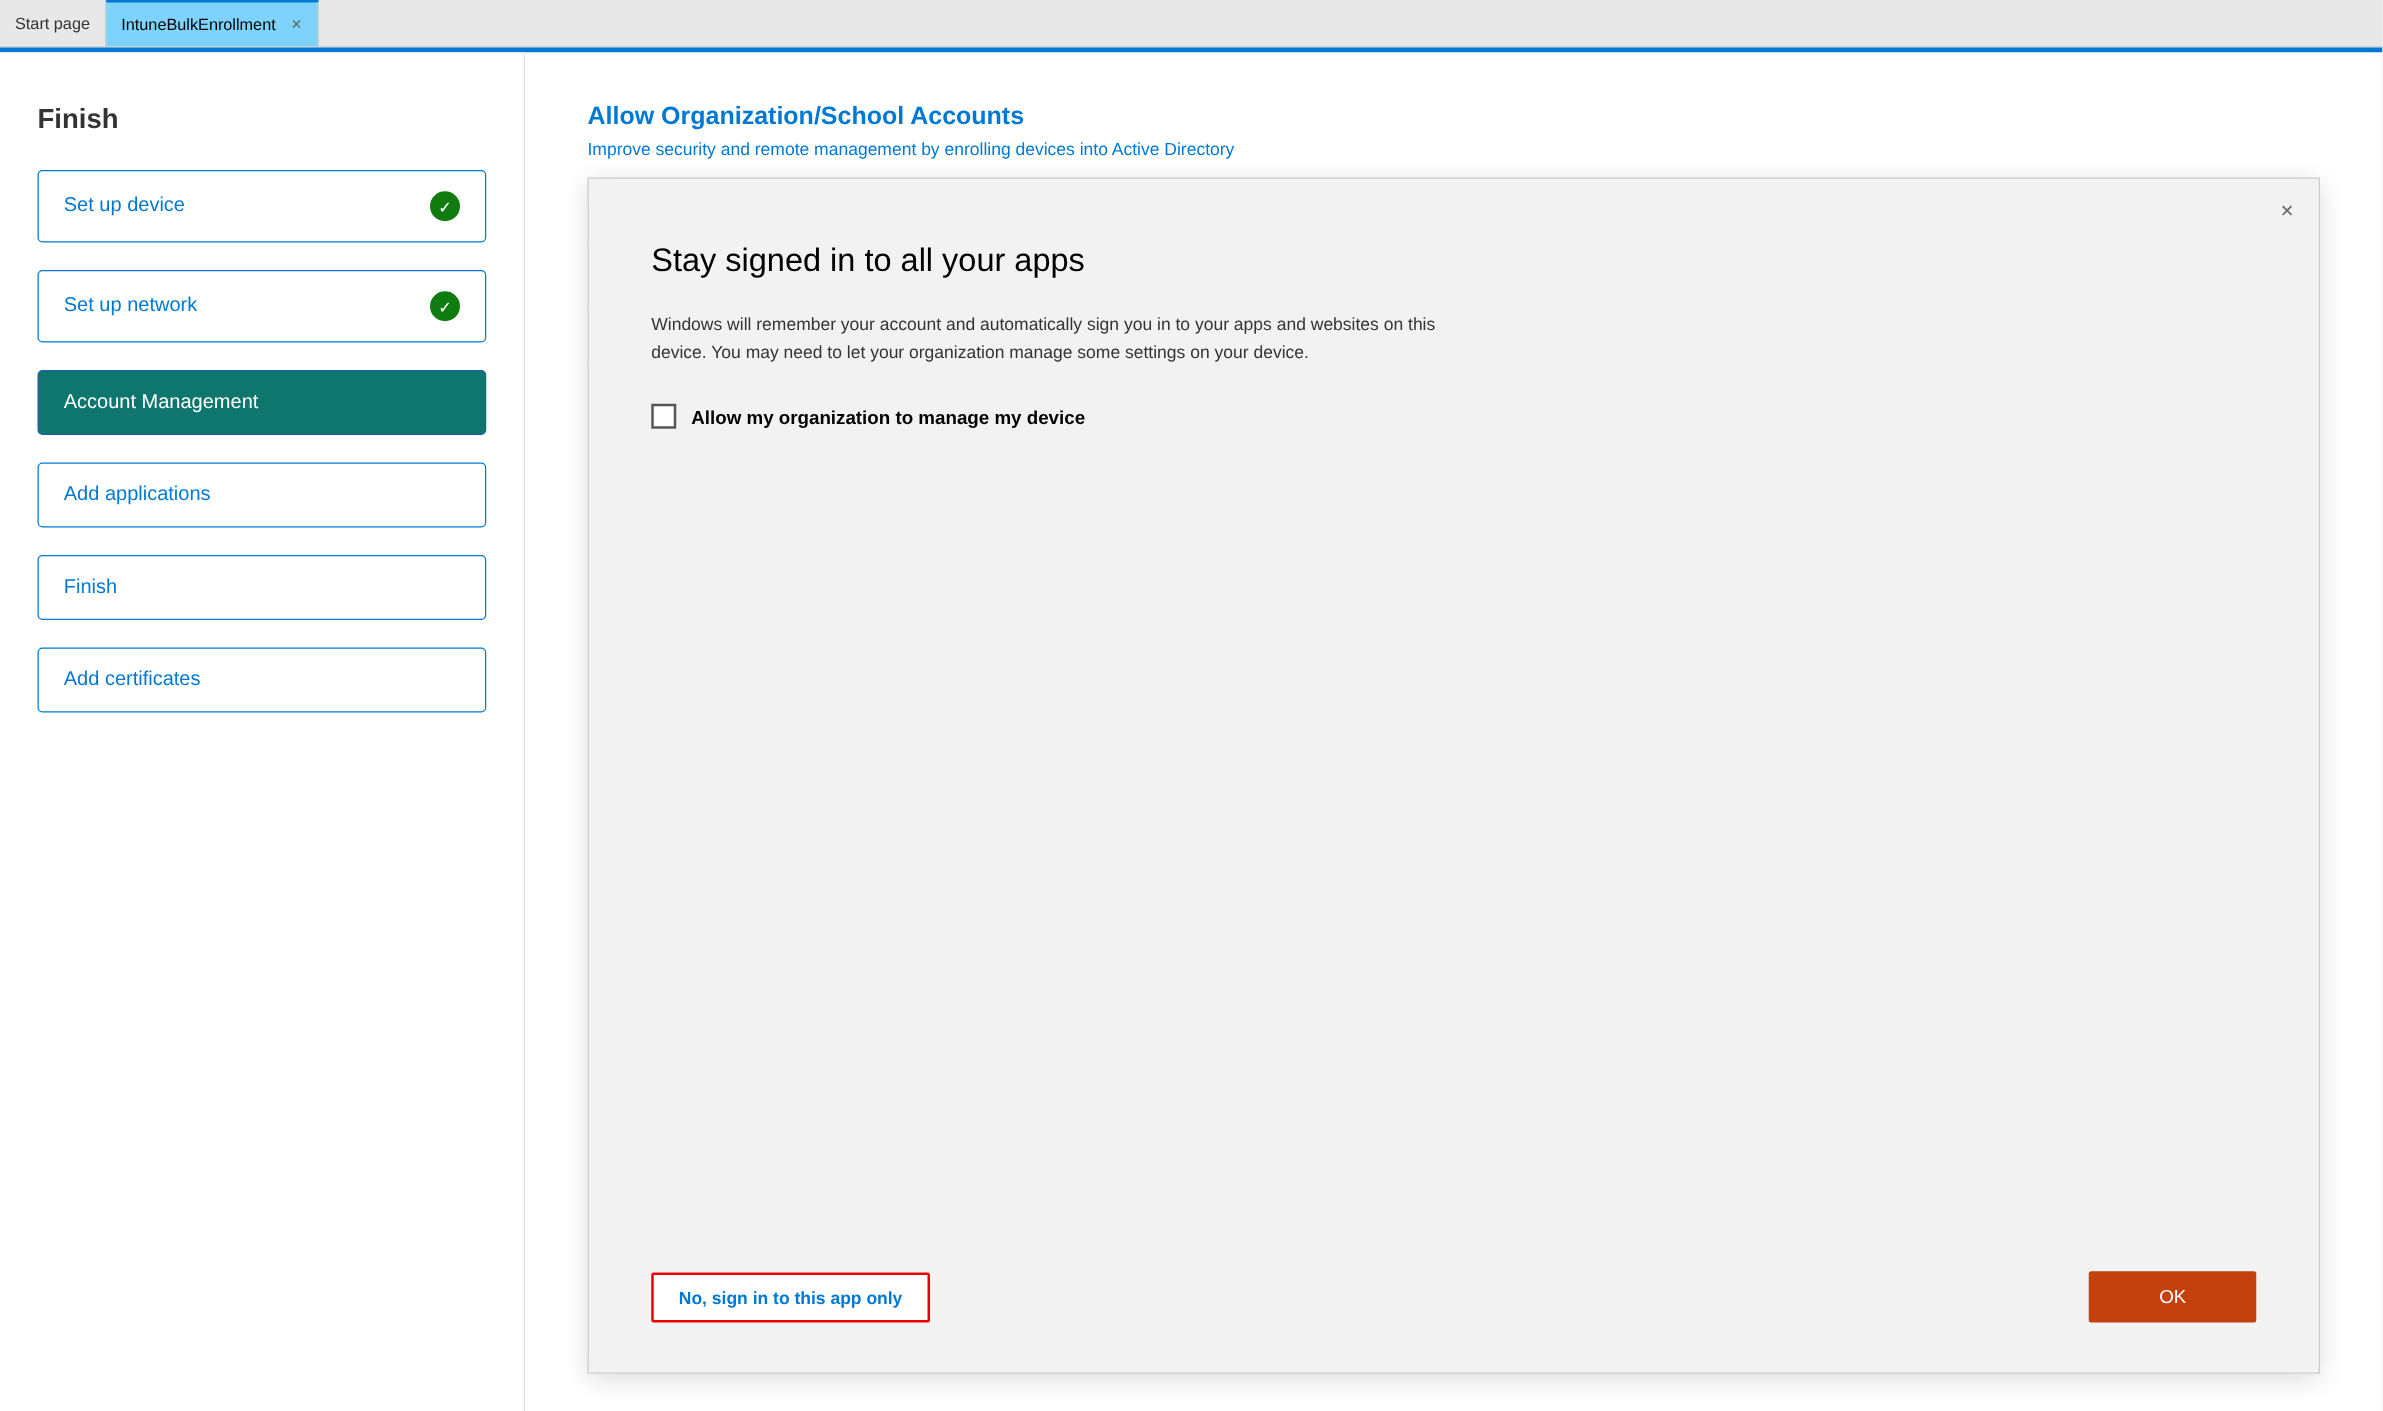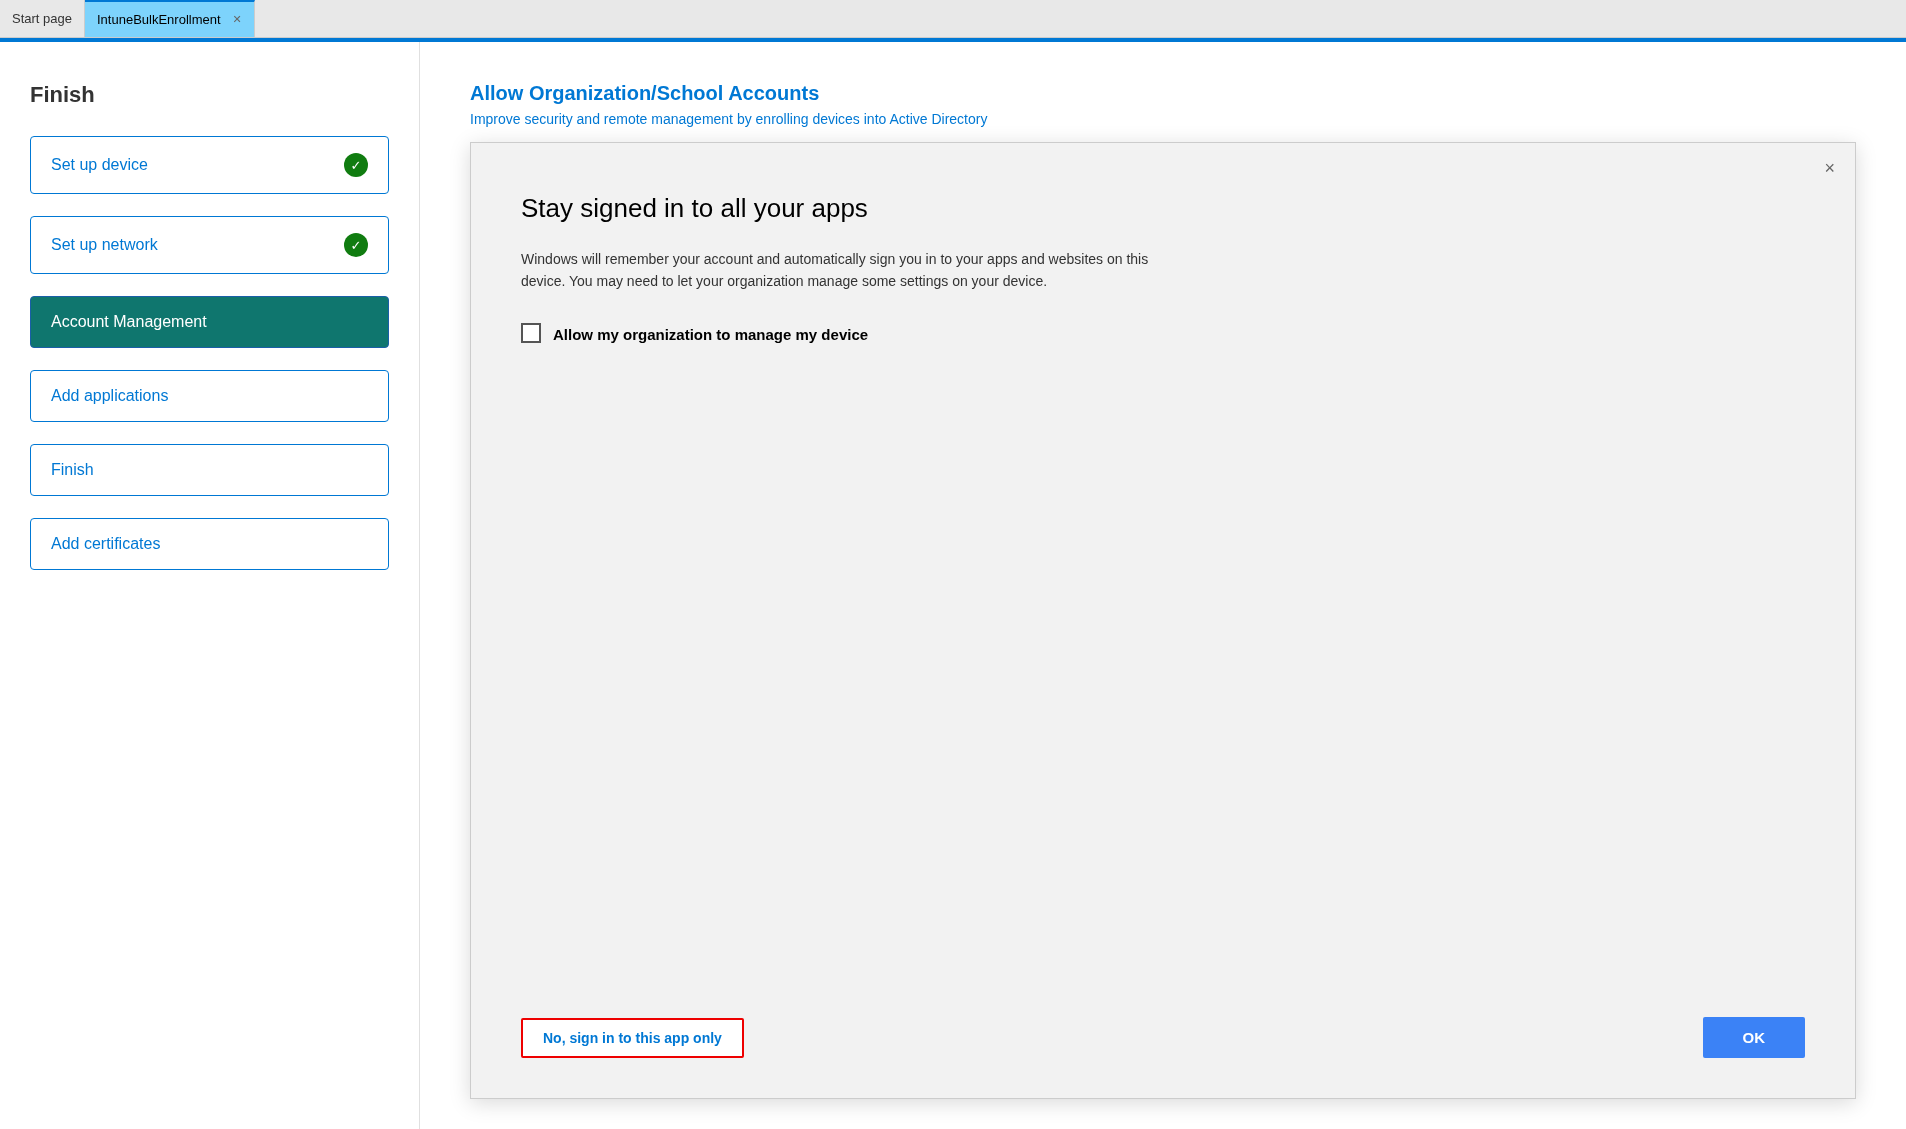--- a/index.html
+++ b/index.html
@@ -198,26 +198,26 @@
       border: 2px solid #e00;
       background: #fff;
       color: #0078d4;
       font-size: 14px;
       font-weight: 600;
       cursor: pointer;
       border-radius: 2px;
     }
 
     .btn-primary {
-      padding: 12px 40px;
-      background: #3b82f6;
+      padding: 12px 56px;
+      background: #c2410c;
       color: #fff;
       border: none;
       font-size: 15px;
-      font-weight: 700;
+      font-weight: 400;
       cursor: pointer;
       border-radius: 2px;
     }
 
     
     .content-row {
       display: flex;
       align-items: center;
       gap: 12px;
       padding: 14px 0;

